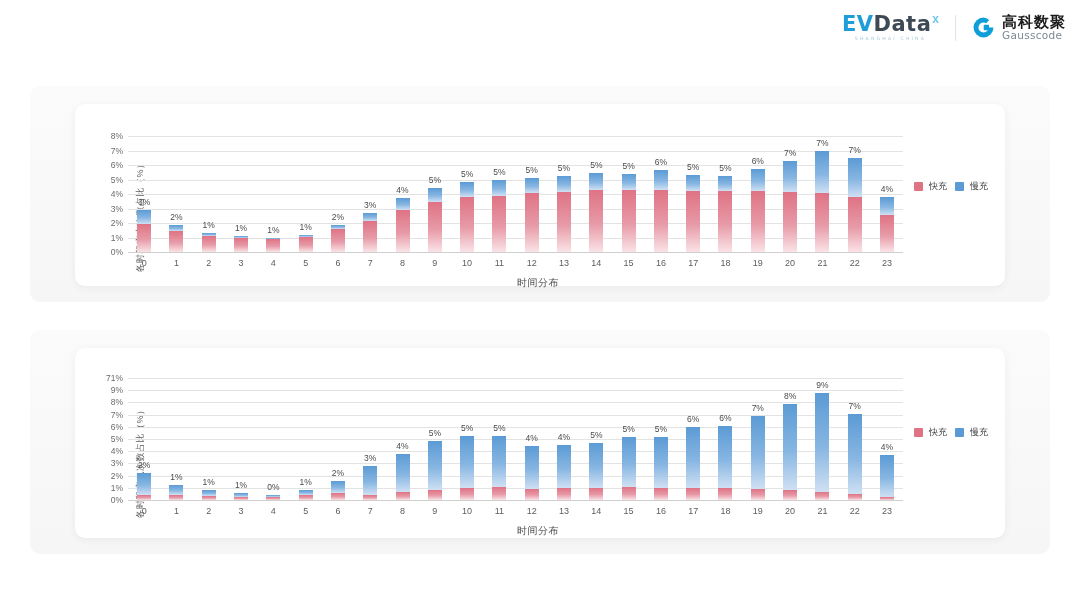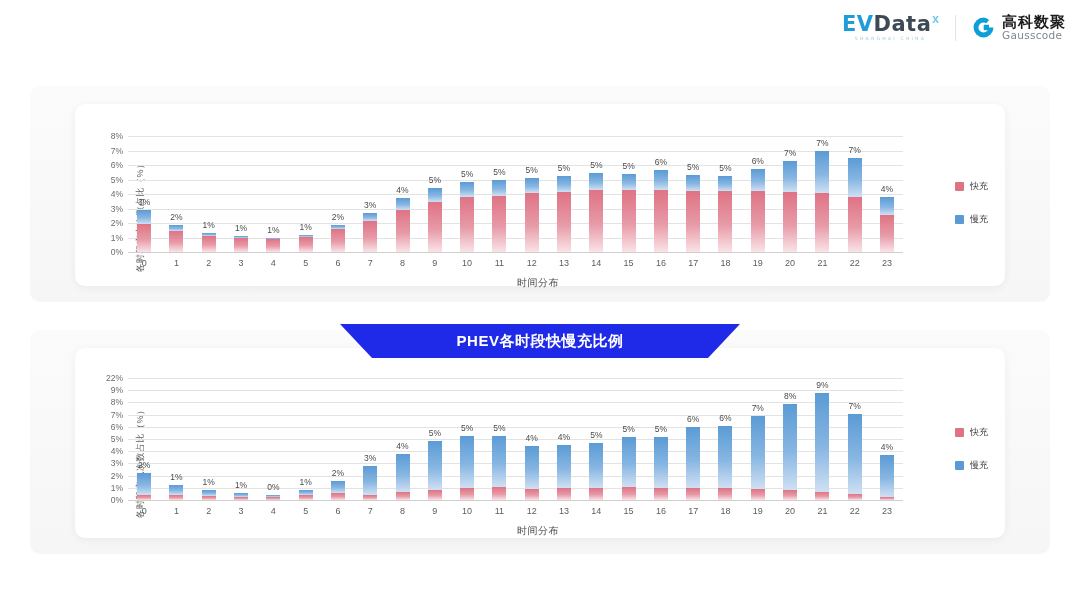--- a/index.html
+++ b/index.html
@@ -97,21 +97,21 @@
     font-size:8.5px; color:#4a4a4a; white-space:nowrap;
   }
   .xaxis { position:absolute; left:0; right:0; display:flex; }
   .xtick { flex:1; text-align:center; font-size:9px; color:#5c5c5c; }
   .xlabel {
     position:absolute; left:0; right:0; text-align:center;
     font-size:10px; color:#4a4a4a; letter-spacing:.5px;
   }
 
   .legend {
-    position:absolute; right:0; display:flex; flex-direction:column; gap:20px;
+    position:absolute; right:0; display:flex; gap:8px;
   }
   .legend-item { display:flex; align-items:center; gap:6px; }
   .legend-swatch { width:9px; height:9px; border-radius:1px; }
   .legend-text { font-size:9px; color:#3b3b3b; }
 </style>
 </head>
 <body>
 
 <div class="page">
 
@@ -371,21 +371,20 @@
         <div class="legend-item">
           <span class="legend-swatch" style="background: rgb(91, 155, 213);"></span>
           <span class="legend-text">慢充</span>
         </div>
       </div>
   </div>
 
   <div class="panel panel-2">
     <div class="card card-2"></div>
   </div>
-  <div class="ribbon ribbon-2">PHEV各时段快慢充比例</div>
 
   <div class="chart-wrap chart-2">
     <div class="ylabel">各时段充电次数占比（%）</div>
     <div class="plot plot-2" id="plot-1">
       <div class="gridlines">
           <div class="gridline base" style="top: 122px;"></div>
           <div class="ytick" style="top: 122px;">0%</div>
           <div class="gridline" style="top: 109.8px;"></div>
           <div class="ytick" style="top: 109.8px;">1%</div>
           <div class="gridline" style="top: 97.6px;"></div>
@@ -398,21 +397,21 @@
           <div class="ytick" style="top: 61px;">5%</div>
           <div class="gridline" style="top: 48.8px;"></div>
           <div class="ytick" style="top: 48.8px;">6%</div>
           <div class="gridline" style="top: 36.6px;"></div>
           <div class="ytick" style="top: 36.6px;">7%</div>
           <div class="gridline" style="top: 24.4px;"></div>
           <div class="ytick" style="top: 24.4px;">8%</div>
           <div class="gridline" style="top: 12.2px;"></div>
           <div class="ytick" style="top: 12.2px;">9%</div>
           <div class="gridline" style="top: 0px;"></div>
-          <div class="ytick" style="top: 0px;">22%</div>
+          <div class="ytick" style="top: 0px;">71%</div>
         </div>
       <div class="bars">
           <div class="bar-slot">
             <div class="bar-stack">
               <div class="seg-slow" style="height: 21.716px;"></div>
               <div class="seg-fast" style="height: 5.49px;"></div>
             </div>
             <div class="bar-label" style="bottom: 30.206px;">2%</div>
           </div>
           <div class="bar-slot">

